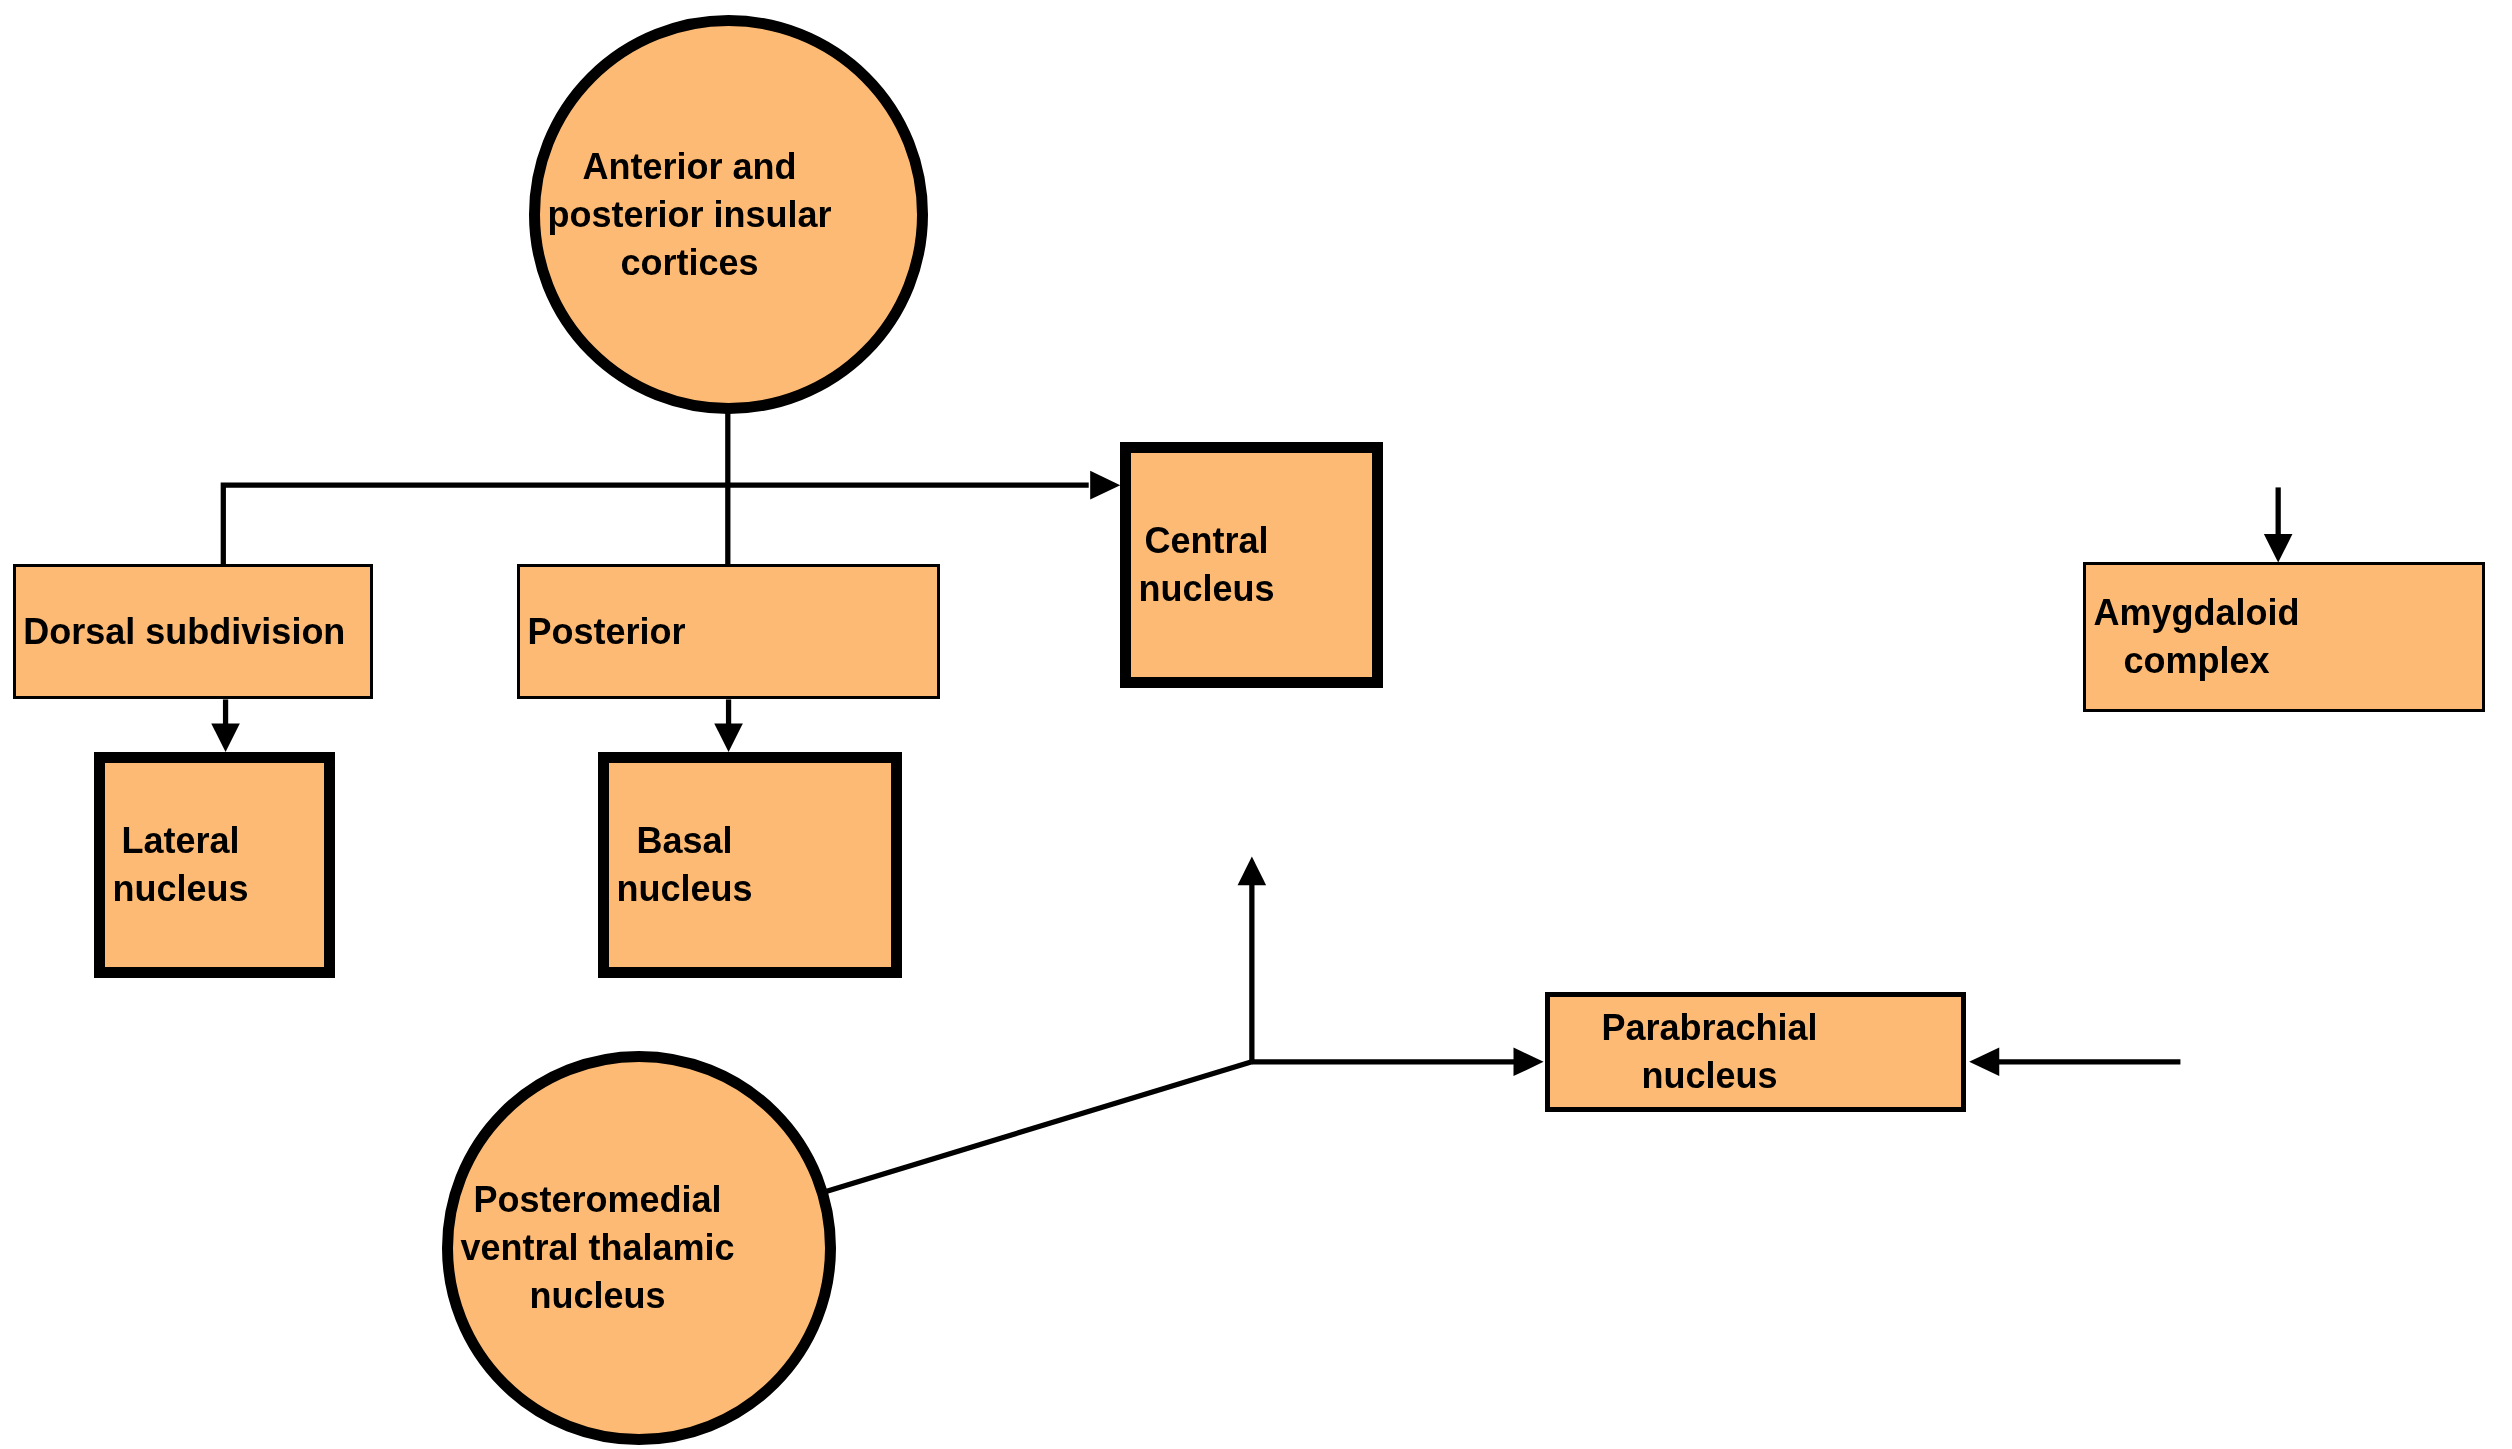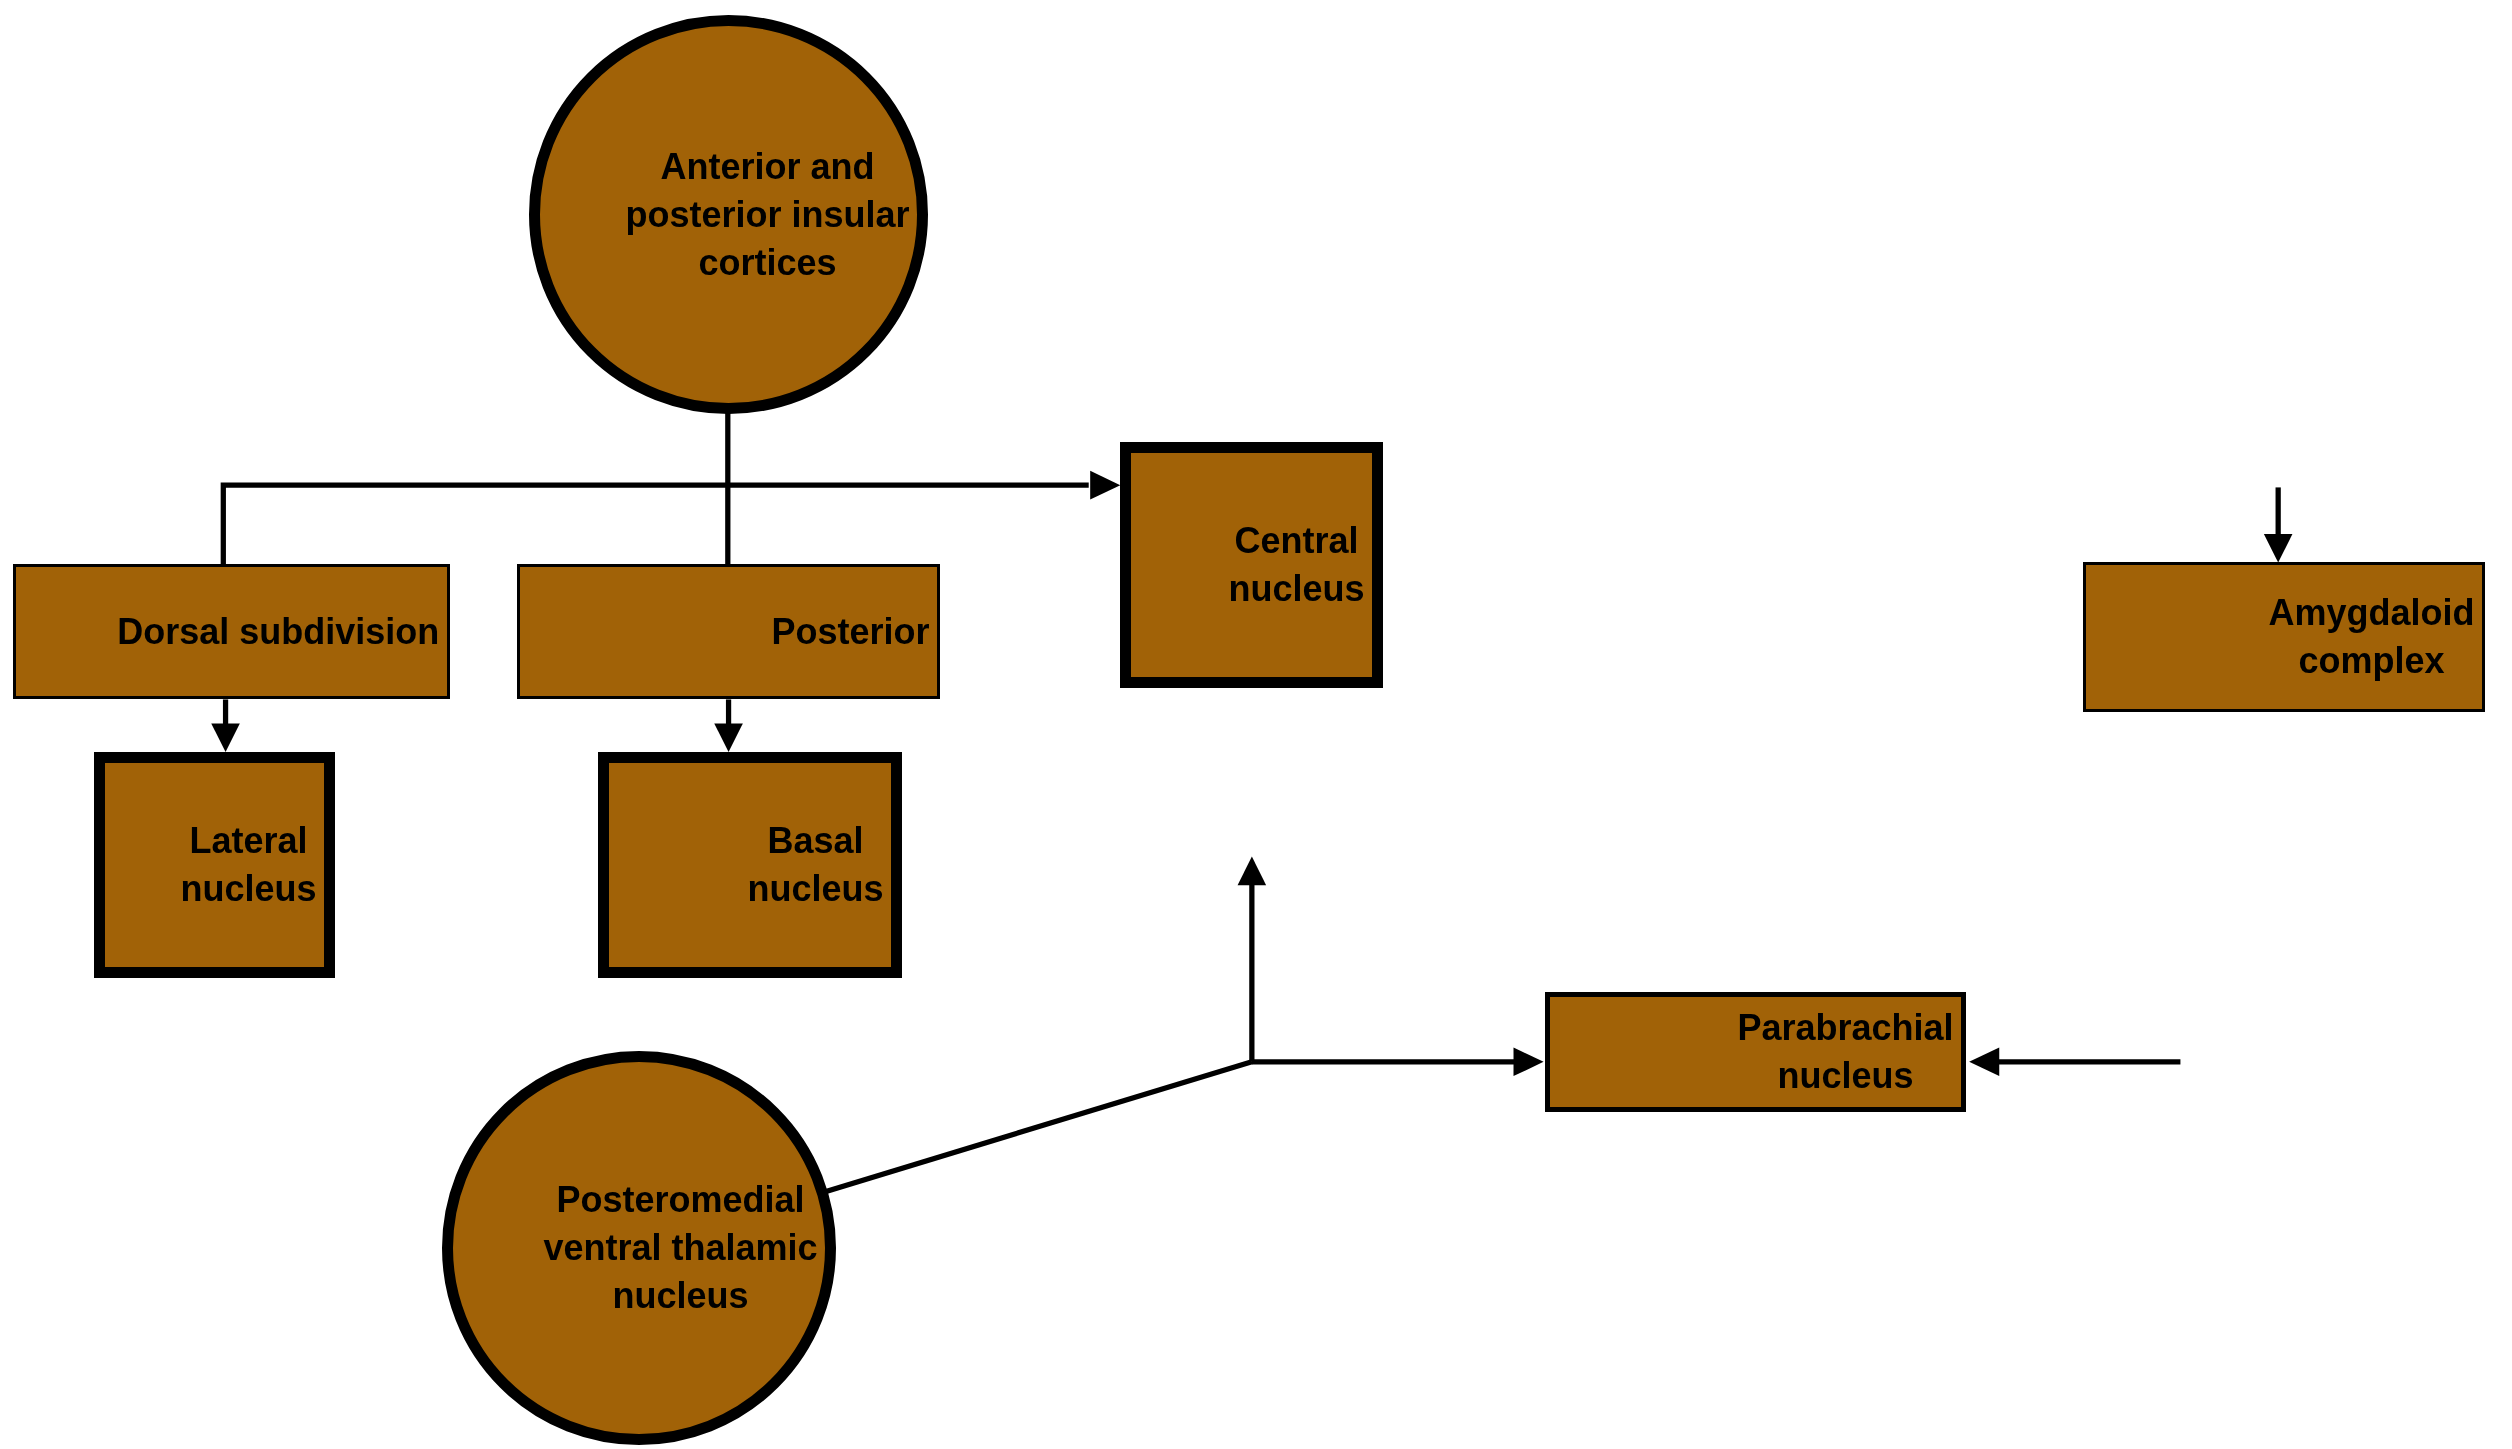--- a/index.html
+++ b/index.html
@@ -27,27 +27,27 @@
     stroke-width: 7;
     fill: none;
   }
   svg.connectors .head {
     fill: #000000;
     stroke: none;
   }
   .node {
     position: absolute;
     z-index: 2;
-    background: #a16207;
+    background: #fdba74;
     border-style: solid;
     border-color: #000000;
     box-sizing: border-box;
     display: flex;
     align-items: center;
-    justify-content: flex-end;
+    justify-content: flex-start;
     text-align: center;
   }
   .node .label {
     white-space: pre-line;
     font-weight: bold;
     font-size: 36px;
     line-height: 48px;
     color: #000000;
     padding: 0 7.5px;
   }
@@ -55,21 +55,21 @@
   .b-thick  { border-width: 11.3px; }
   .b-medium { border-width: 5.3px; }
   .b-thin   { border-width: 3.8px; }
   .b-xthin  { border-width: 3px; }
 
   
   .n-insular       { left: 529px;  top: 15px;   width: 399px; height: 399px; }
   .n-subcortical   { left: 2074px; top: 89px;  width: 402px; height: 402px; }
   .n-salivatory    { left: 2117px; top: 871px; width: 380px; height: 380px; }
   .n-posteromedial { left: 442px;  top: 1051px; width: 394px; height: 394px; }
-  .n-dorsal        { left: 12.8px;   top: 564px;  width: 437px; height: 135px; }
+  .n-dorsal        { left: 12.8px;   top: 564px;  width: 360px; height: 135px; }
   .n-posterior     { left: 517px;  top: 564px;  width: 423px; height: 135px; }
   .n-central       { left: 1120px; top: 442px;  width: 263px; height: 246px; }
   .n-lateralsub    { left: 1045px; top: 711px;  width: 417px; height: 143px; }
   .n-lateralnuc    { left: 94px;  top: 752px; width: 241px; height: 226px; }
   .n-basalnuc      { left: 598px;  top: 752px; width: 304px; height: 226px; }
   .n-parabrachial  { left: 1545px; top: 992px; width: 421px; height: 120px; padding-left: 44px; }
   .n-amygdaloid    { left: 2083px; top: 562px;  width: 402px; height: 150px; }
 </style>
 </head>
 <body>

